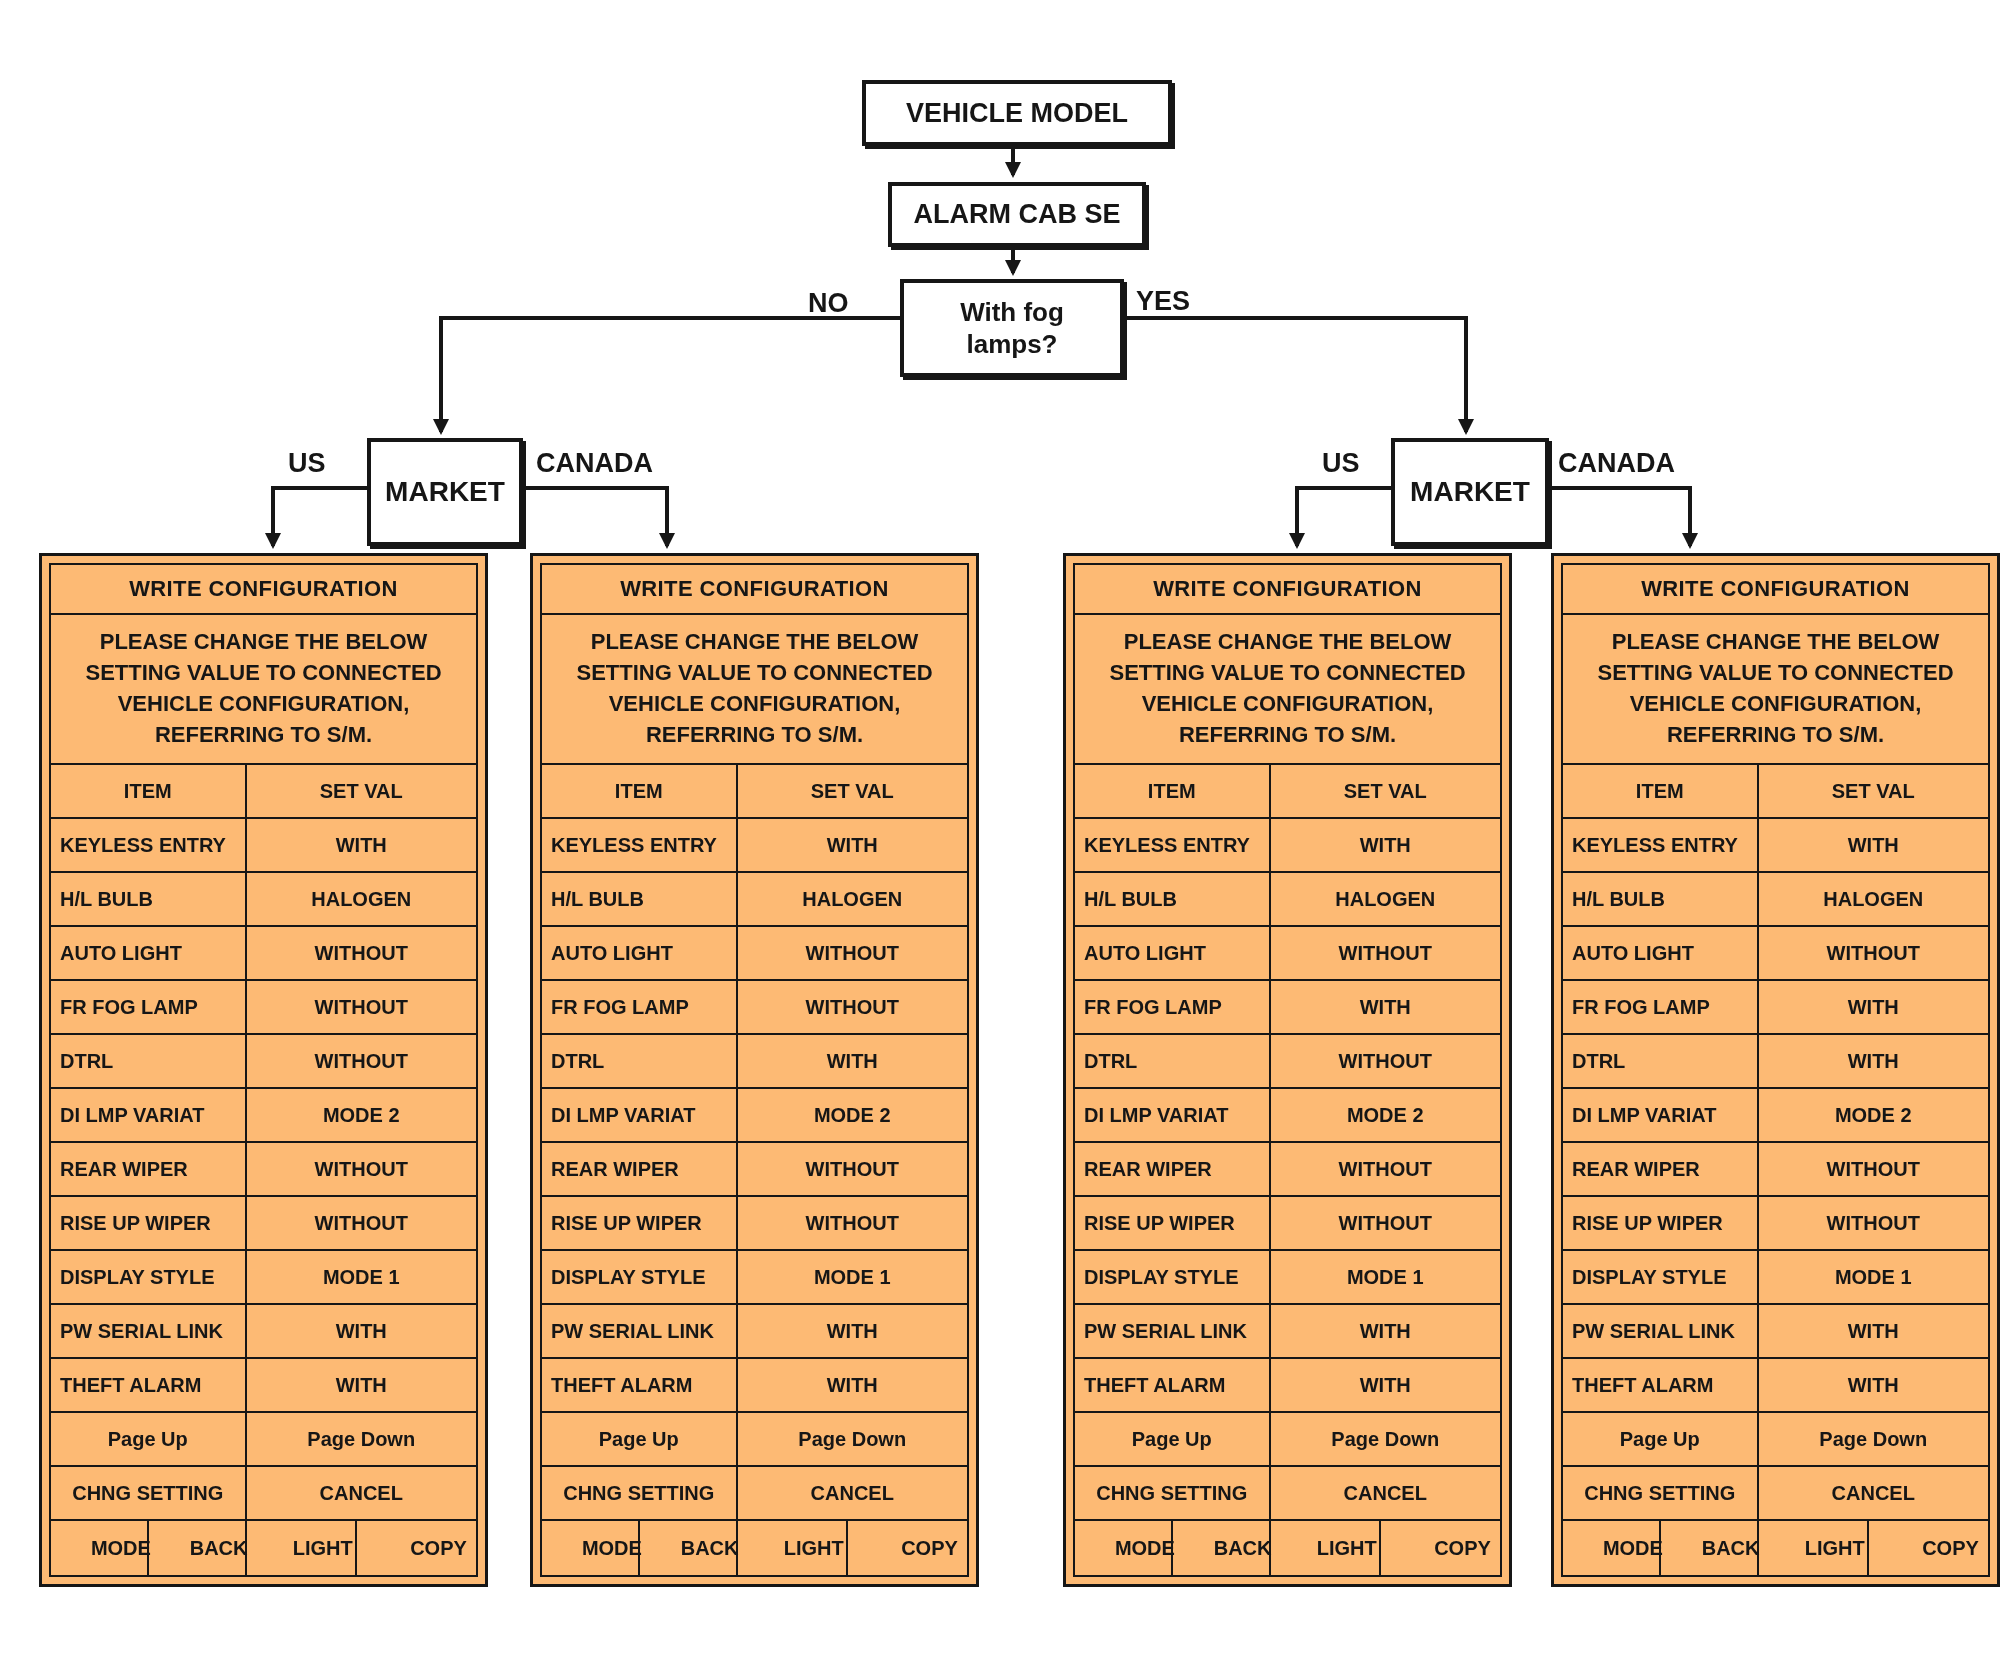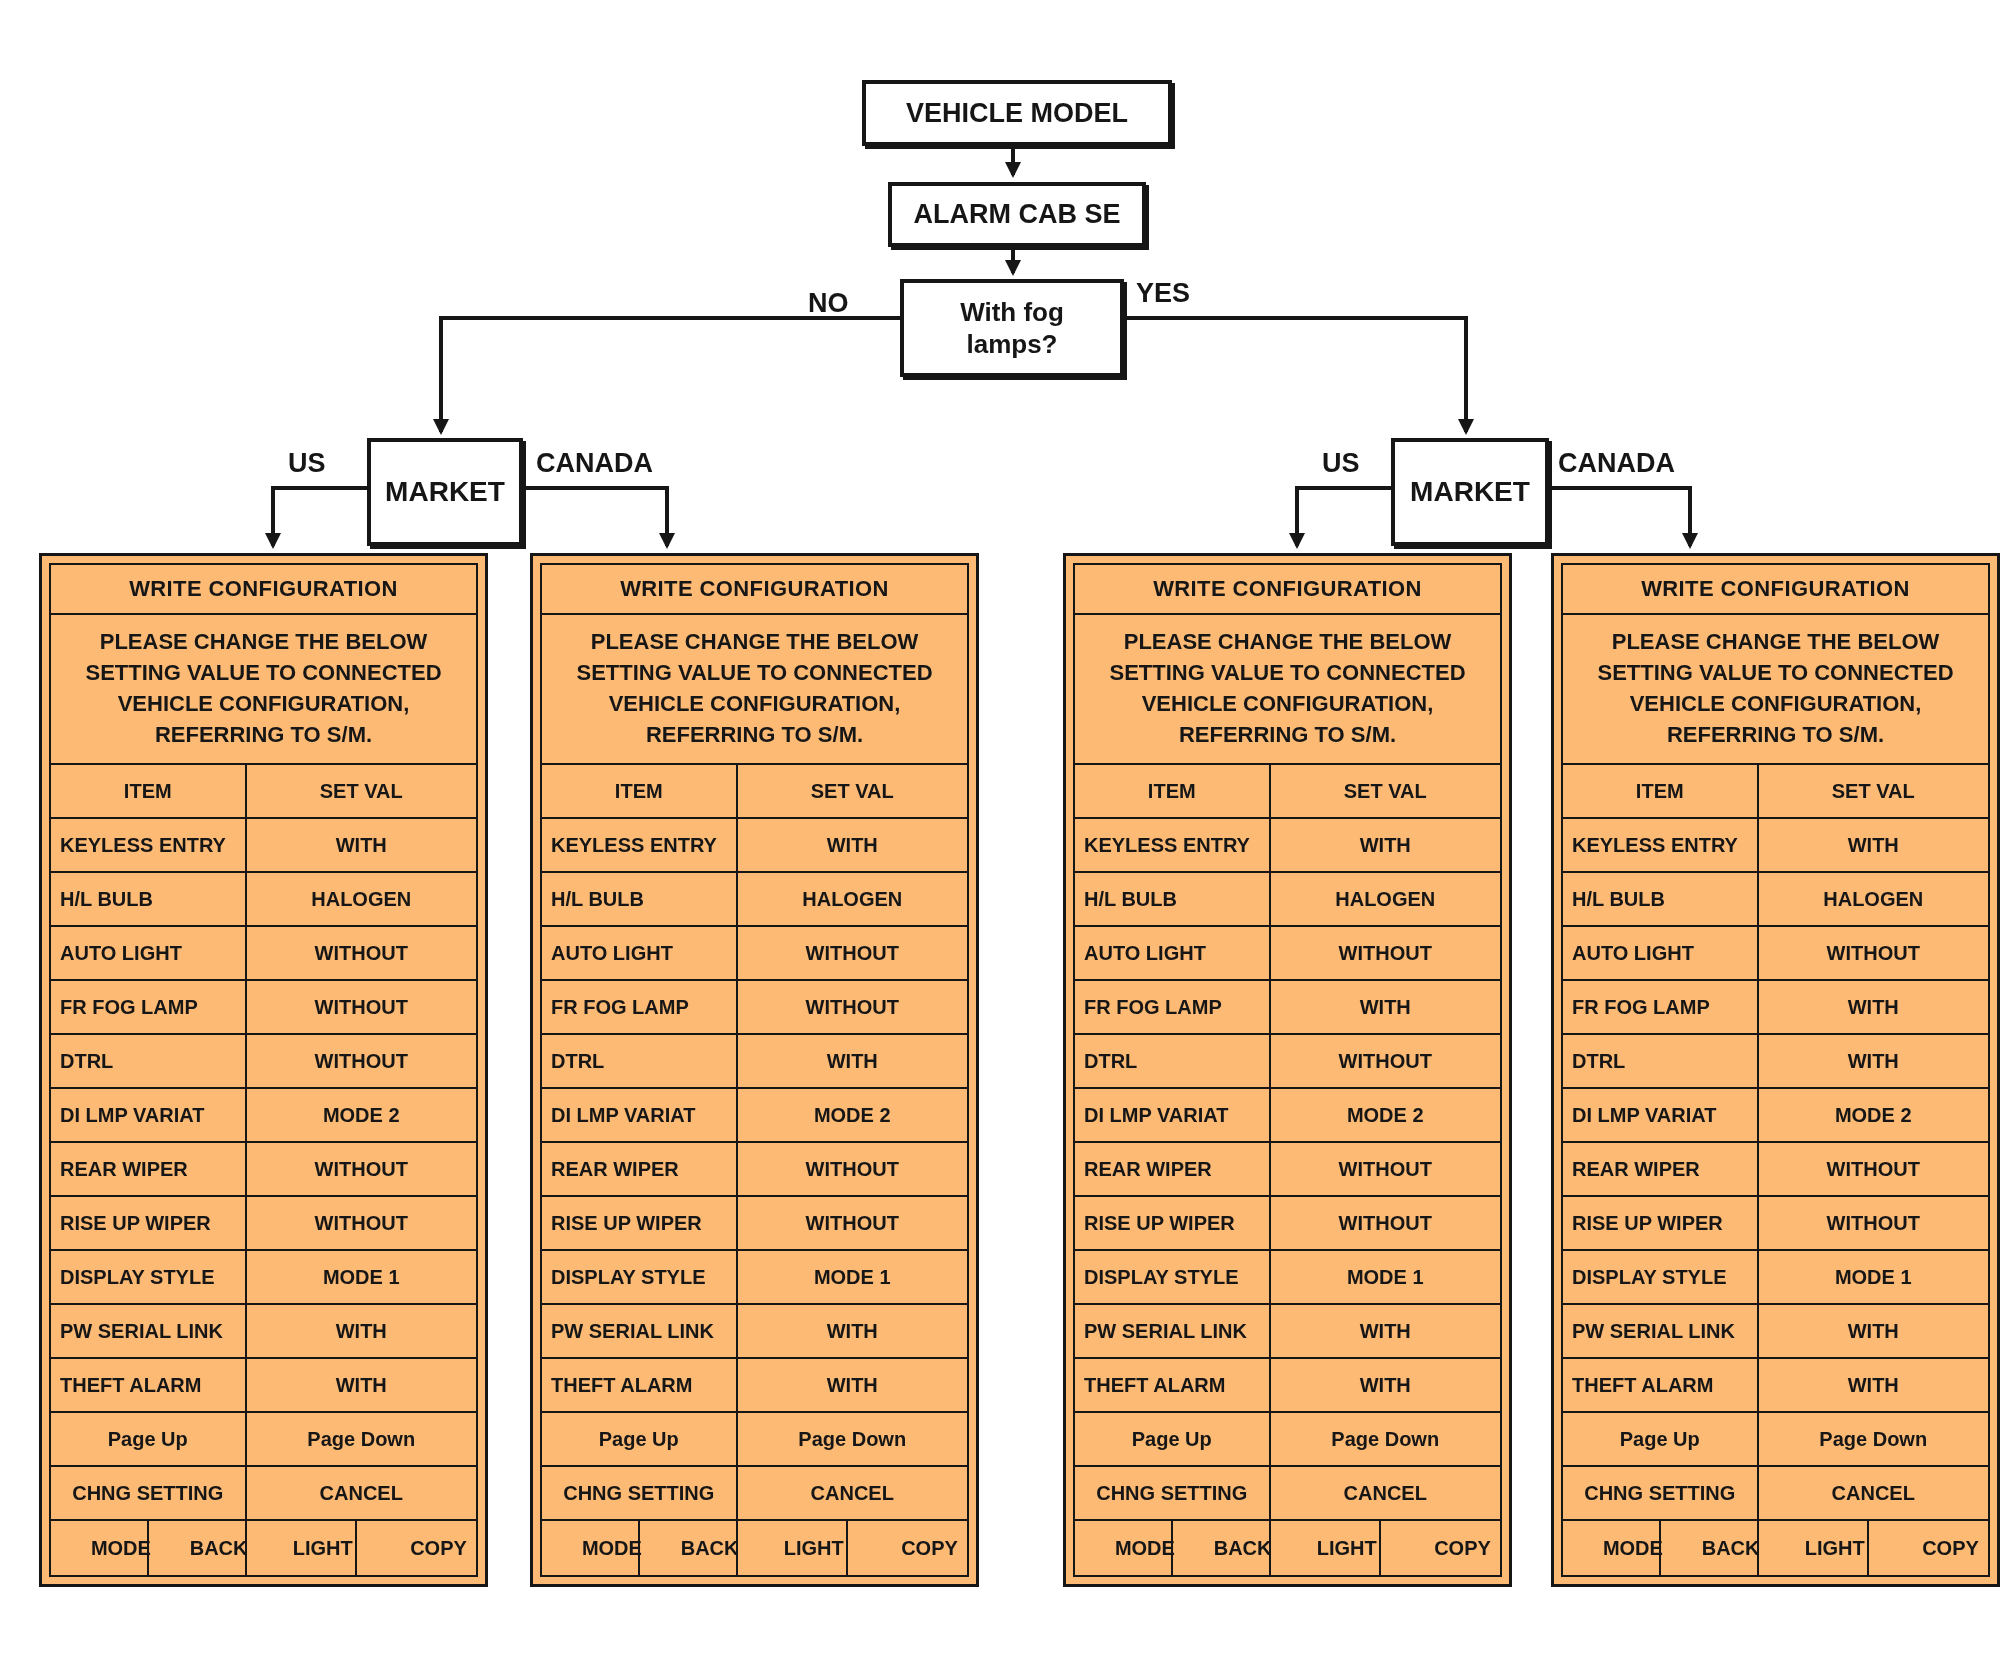--- a/index.html
+++ b/index.html
@@ -22,21 +22,21 @@
     box-shadow:3px 3px 0 #161616;
   }
   #vehicle-model { left:862px; top:80px;  width:302px; height:58px;  font-size:27px; }
   #crew-cab      { left:888px; top:182px; width:250px; height:57px;  font-size:27px; }
   #fog-question  { left:900px; top:279px; width:216px; height:90px;  font-size:26px; white-space:pre-line; line-height:1.25; }
   #market-left   { left:367px; top:438px; width:148px; height:100px; font-size:28px; }
   #market-right  { left:1391px;top:438px; width:150px; height:100px; font-size:28px; }
 
   .flabel { position:absolute; font-weight:bold; font-size:27px; }
   #no-label      { left:808px;  top:288px; }
-  #yes-label     { left:1136px; top:278px; }
+  #yes-label     { left:1136px; top:286px; }
   #us-left       { left:288px;  top:448px; }
   #canada-left   { left:536px;  top:448px; }
   #us-right      { left:1322px; top:448px; }
   #canada-right  { left:1558px; top:448px; }
 
   
   .panel-slot { position:absolute; top:553px; width:449px; }
   #panel-0 { left:39px; }
   #panel-1 { left:530px; }
   #panel-2 { left:1063px; }

